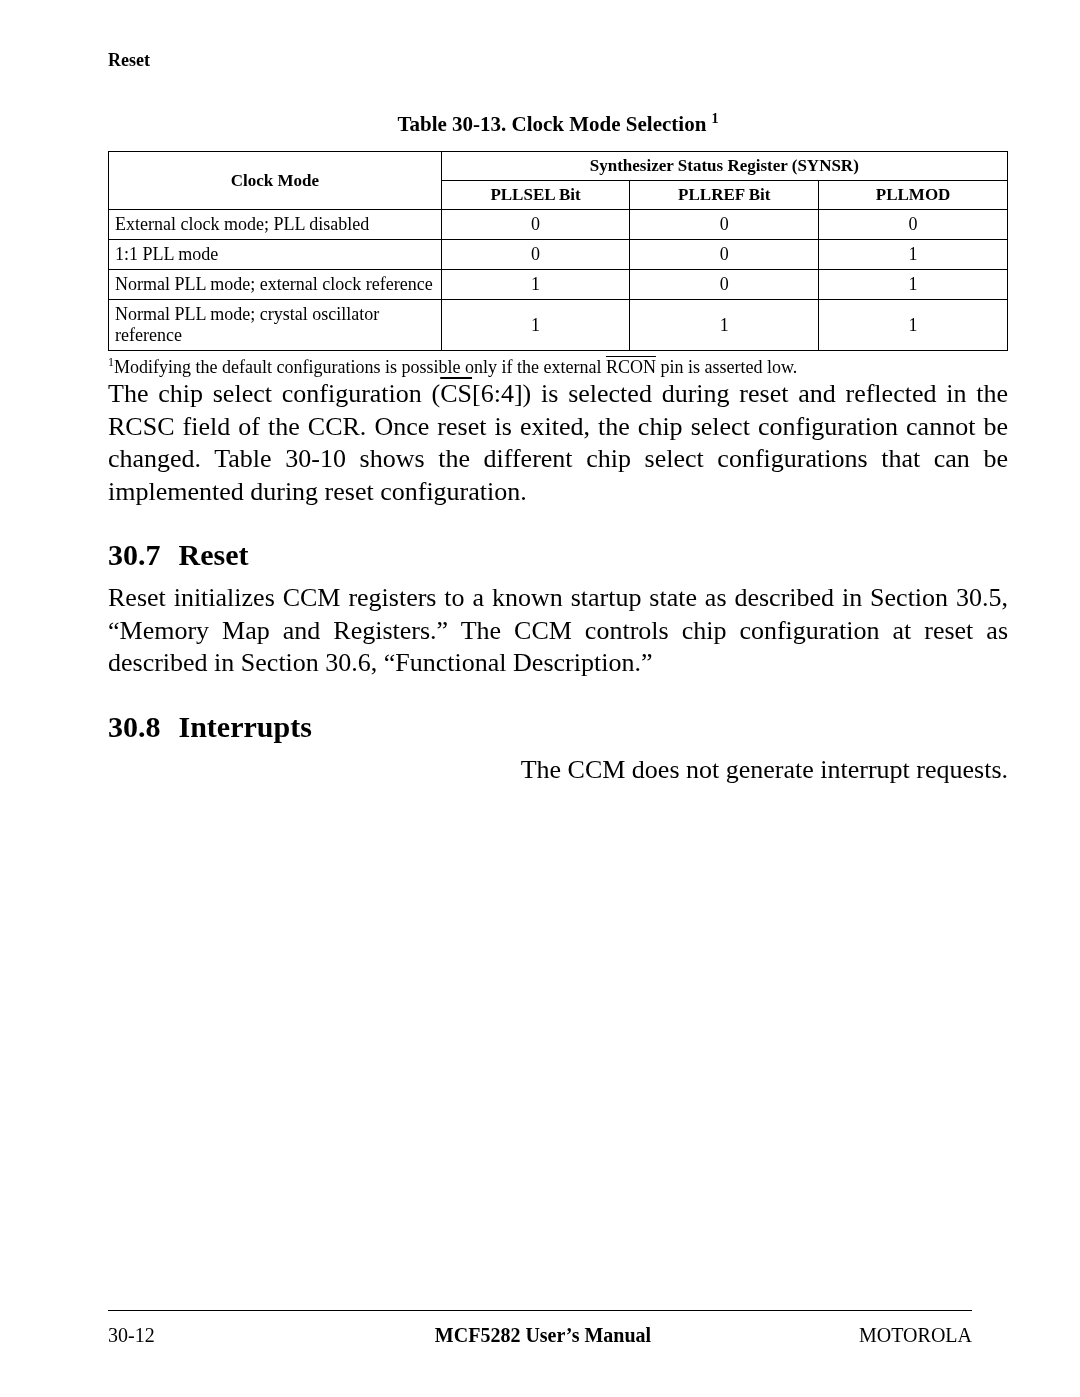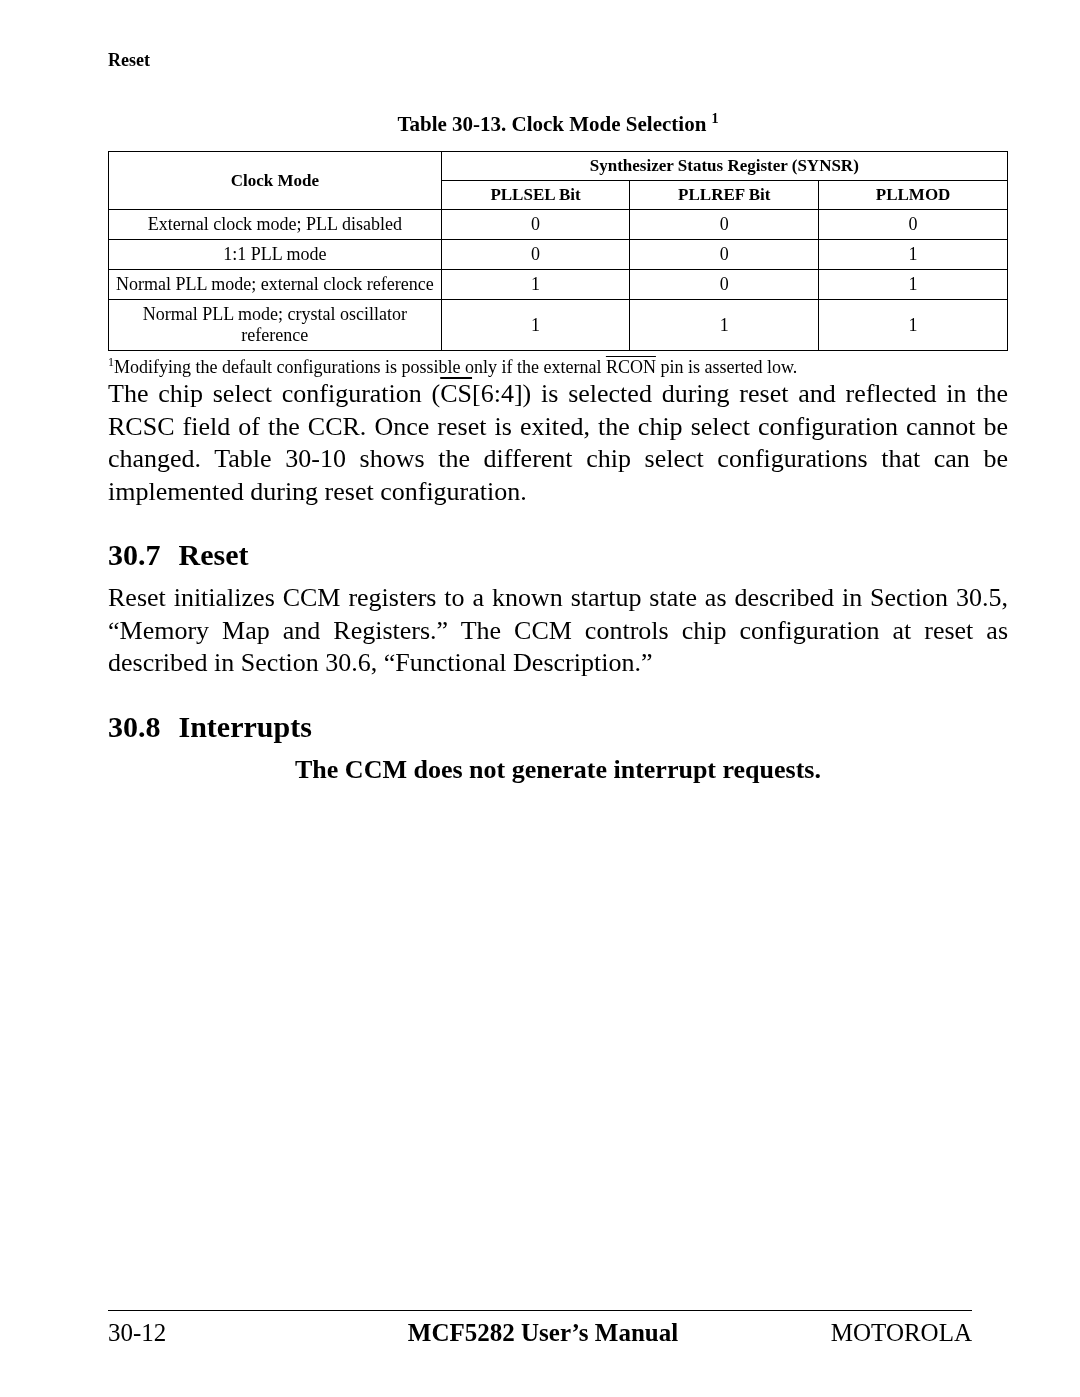--- a/index.html
+++ b/index.html
@@ -45,21 +45,21 @@
   }
   table.clock th {
     font-weight: bold;
     text-align: center;
     font-size: 17px;
   }
   table.clock td.num {
     text-align: center;
   }
   table.clock td.label {
-    text-align: center;
+    text-align: left;
     padding-left: 6px;
   }
   .footnote {
     font-size: 18px;
     margin-top: 4px;
     padding-left: 12px;
     text-indent: -12px;
   }
   .footnote sup { font-size: 12px; }
   .overline {
@@ -87,21 +87,21 @@
     left: 108px;
     right: 108px;
     bottom: 86px;
     border-top: 1.5px solid #000;
   }
   .footer {
     position: absolute;
     left: 108px;
     right: 108px;
     bottom: 50px;
-    font-size: 25px;
+    font-size: 20px;
     display: flex;
     justify-content: space-between;
     align-items: center;
   }
   .footer .center { font-weight: bold; position:absolute; left:6px; right:0; text-align:center;}
   .secnum { display:inline-block; margin-right: 18px; }
 </style>
 </head>
 <body>
 
@@ -162,21 +162,21 @@
   </div>
 
   <div class="h2">
     <span class="secnum">30.7</span><span>Reset</span>
   </div>
   <div class="body">Reset initializes CCM registers to a known startup state as described in Section 30.5, “Memory Map and Registers.” The CCM controls chip configuration at reset as described in Section 30.6, “Functional Description.”</div>
 
   <div class="h2">
     <span class="secnum">30.8</span><span>Interrupts</span>
   </div>
-  <div class="body" style="text-align:center;font-weight:bold;">The CCM does not generate interrupt requests.</div>
+  <div class="body" style="text-align:right;">The CCM does not generate interrupt requests.</div>
 
   <div class="footer-rule"></div>
   <div class="footer">
     <span>30-12</span>
     <span class="center">MCF5282 User’s Manual</span>
     <span>MOTOROLA</span>
   </div>
 
 </div>
 

